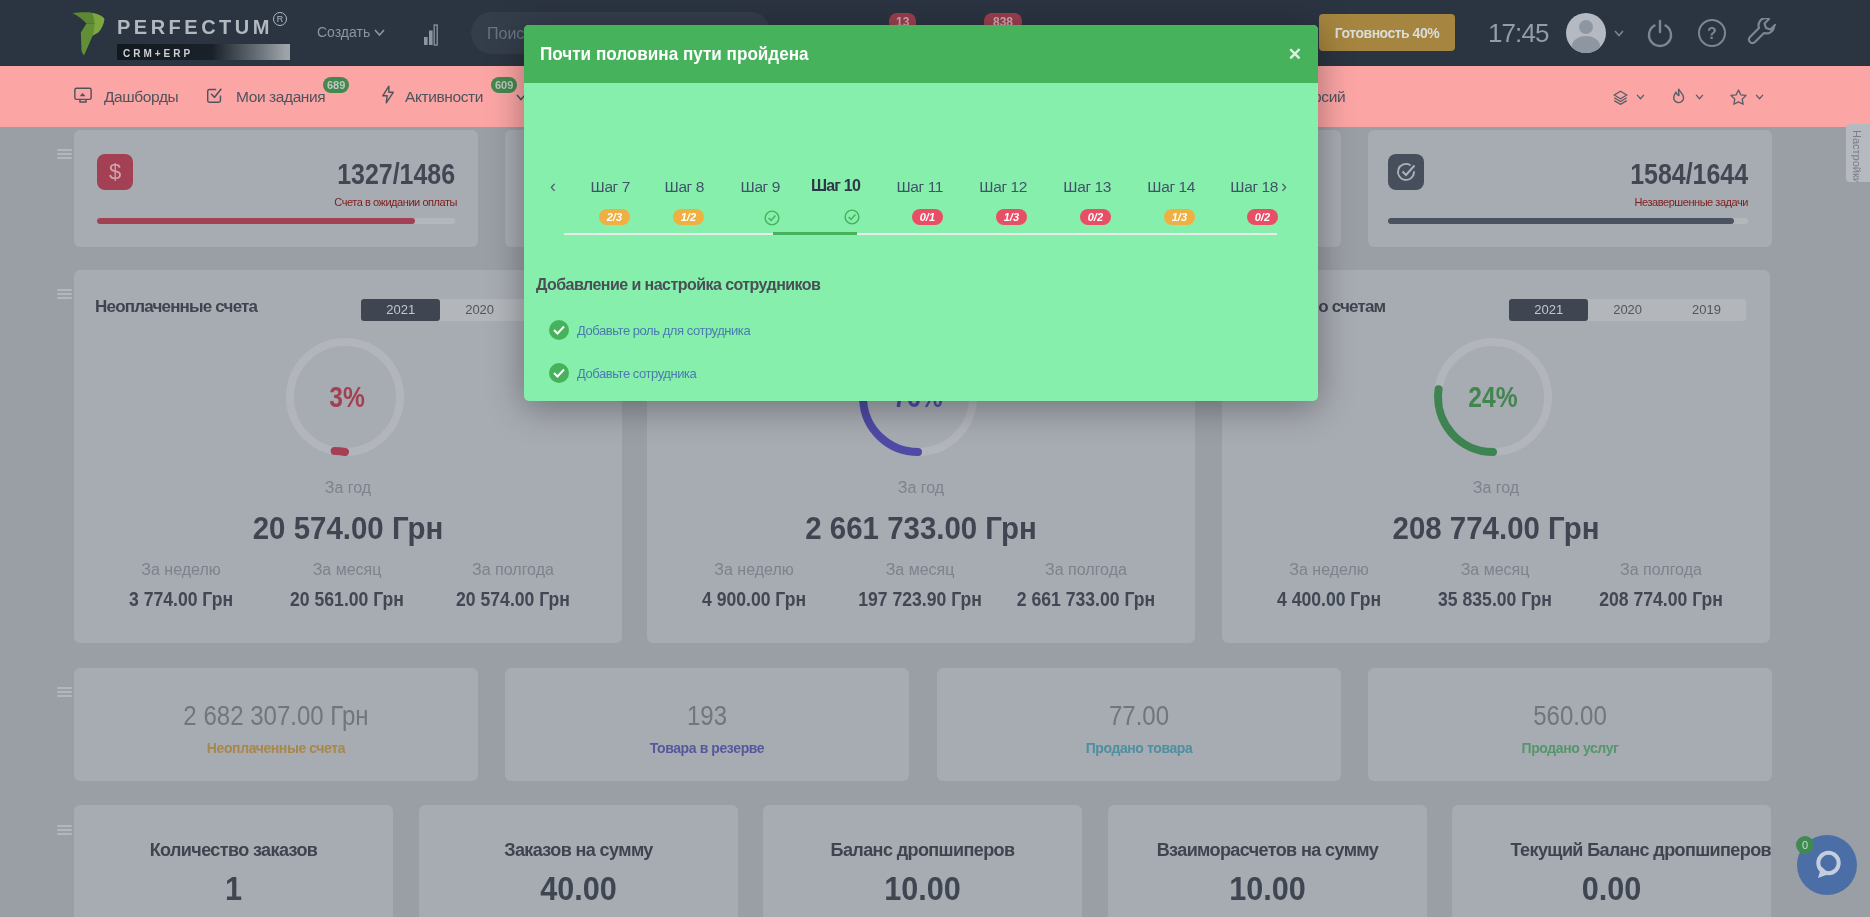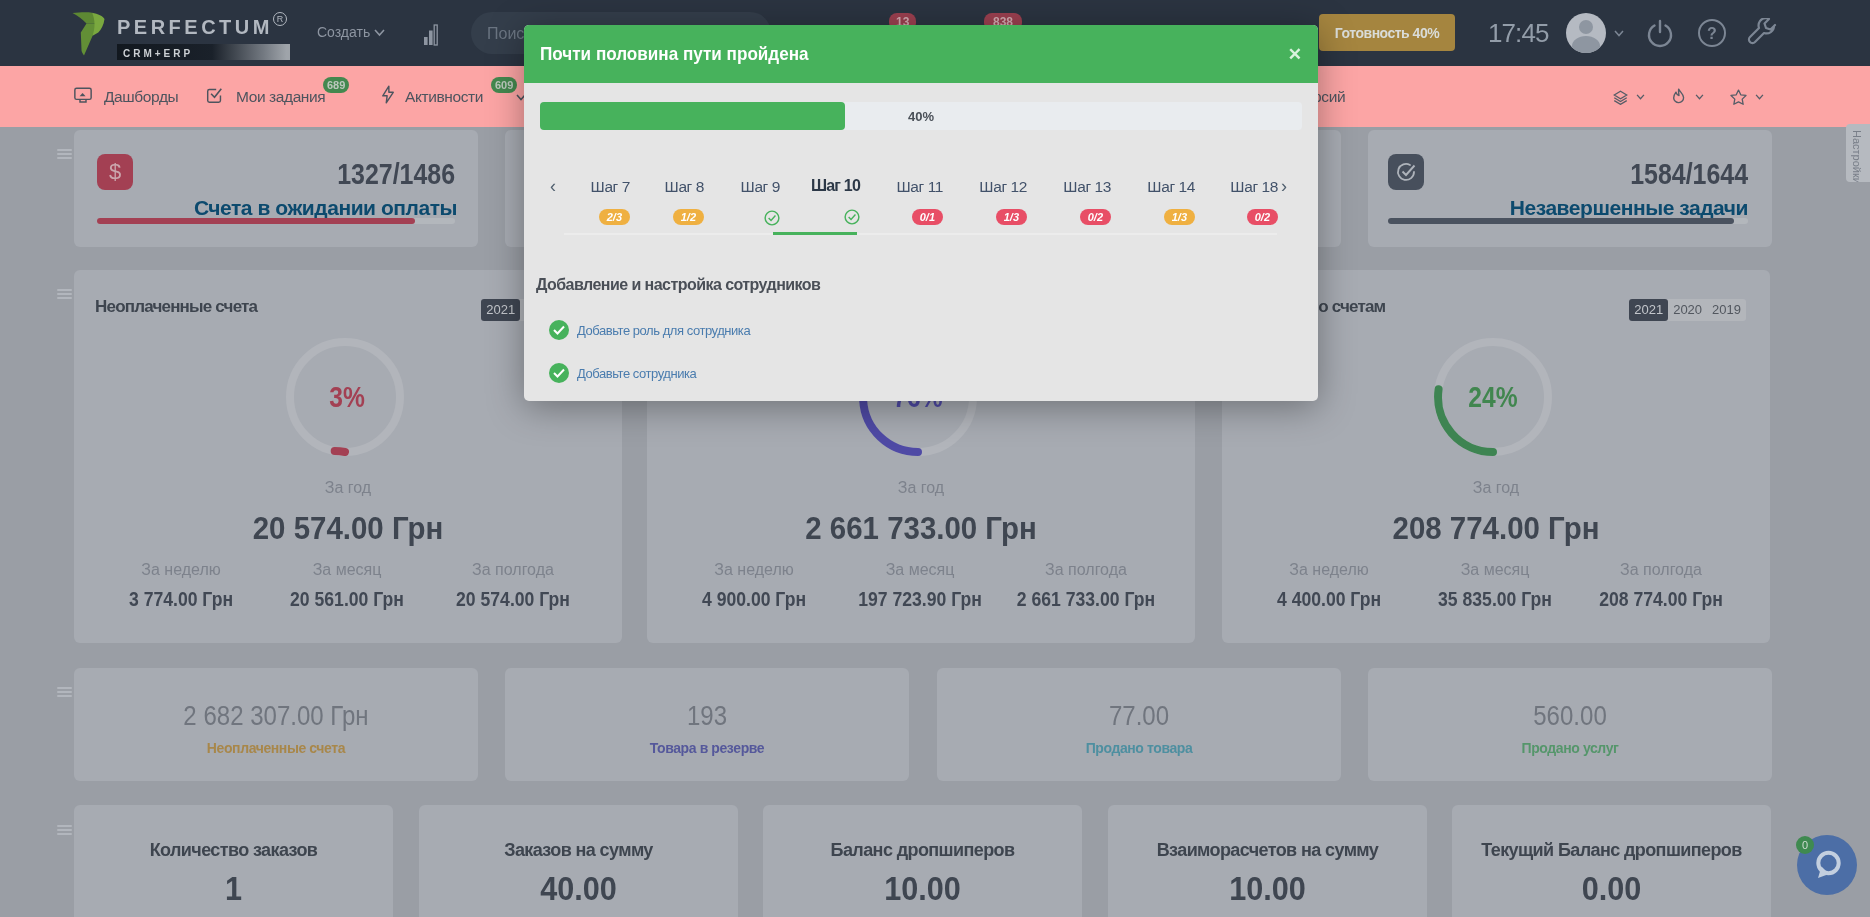--- a/index.html
+++ b/index.html
@@ -15,42 +15,42 @@
   #subnav { position:absolute; left:0; top:66px; width:1870px; height:61px; background:#fca5a5; color:#4d545e; }
   .sn-item { position:absolute; top:0; height:61px; display:flex; align-items:center; font-size:15.5px; color:#4d545e; letter-spacing:-0.4px; }
   .sn-badge { position:absolute; background:#44884f; color:#bcc8bd; font-size:11px; font-weight:bold; border-radius:9px; padding:2px 4px; }
 
   
   .card { position:absolute; background:#a7abb2; border-radius:6px; }
   .handle { position:absolute; width:15px; }
   .handle span { display:block; height:2px; background:#b2b6bd; margin-bottom:2px; border-radius:1px; }
 
   .big-num { font-weight:bold; color:#414854; font-size:29px; transform:scaleX(0.86); transform-origin:100% 50%; }
-  .sub-gray { color:#0c4a6e; font-size:21px; letter-spacing:-0.45px;font-weight:bold; }
+  .sub-gray { color:#7f1d1d; font-size:11px; letter-spacing:-0.45px; }
 
   .pbar { position:absolute; height:6px; border-radius:3px; background:#b3b7bc; }
   .pbar > span { position:absolute; left:0; top:0; height:6px; border-radius:3px; }
 
   .ybox { position:absolute; border-radius:3px; background:#b3b6bb; height:22px; display:flex; font-size:13px; color:#52575f; }
-  .ybox span { padding:3px 5px; line-height:16px; }
+  .ybox span { padding:3px 25px; line-height:16px; }
   .ybox span.on { background:#3f4652; color:#c3c6cb; border-radius:3px; }
 
   .chart-title { position:absolute; font-size:17px; font-weight:bold; color:#3e454f; letter-spacing:-0.8px; }
   .cc-label { position:absolute; text-align:center; color:#7d828c; font-size:16px; }
   .cc-value { position:absolute; text-align:center; color:#414854; font-size:20px; font-weight:bold; transform:scaleX(0.88); }
   .cc-big  { position:absolute; text-align:center; color:#3f4651; font-size:32px; font-weight:bold; transform:scaleX(0.92); }
 
   .kpi-val { position:absolute; text-align:center; color:#70757e; font-size:27px; transform:scaleX(0.89); }
   .kpi-lab { position:absolute; text-align:center; font-size:14px; font-weight:bold; letter-spacing:-0.4px; }
 
   .ord-lab { position:absolute; text-align:center; color:#3e454f; font-size:18px; font-weight:bold; letter-spacing:-0.6px; }
   .ord-val { position:absolute; text-align:center; color:#3f4651; font-size:34px; font-weight:bold; transform:scaleX(0.9); }
 
   
-  #modal { position:absolute; left:524px; top:25px; width:794px; height:376px; background:#e5e5e5; border-radius:5px; box-shadow:0 6px 36px rgba(0,0,0,0.35); z-index:50; }
+  #modal { position:absolute; left:524px; top:25px; width:794px; height:376px; background:#86efac; border-radius:5px; box-shadow:0 6px 36px rgba(0,0,0,0.35); z-index:50; }
   #modal-head { position:absolute; left:0; top:0; width:794px; height:58px; background:#47b25c; border-radius:5px 5px 0 0; }
   #modal-head h2 { position:absolute; left:16px; top:18px; font-size:19px; color:#fff; font-weight:bold; transform:scaleX(0.9); transform-origin:0 50%; }
   #modal-close { position:absolute; right:16px; top:19px; color:#daf2de; font-size:17px; font-weight:bold; }
   #mprog { position:absolute; left:16px; top:77px; width:762px; height:28px; background:#e9ecef; border-radius:4px; }
   #mprog .fill { position:absolute; left:0; top:0; width:305px; height:28px; background:#47b25c; border-radius:4px; }
   #mprog .lbl { position:absolute; width:762px; text-align:center; top:7px; font-size:13px; font-weight:bold; color:#4a5058; }
 
   .stepbar { position:absolute; left:0px; top:155px; width:794px; }
   .steps-line { position:absolute; left:40px; top:53px; width:713px; height:2px; background:#ececec; }
   .step { position:absolute; text-align:right; }
@@ -328,33 +328,29 @@
   </div>
   <div class="card" style="left:763px;top:805px;width:319px;height:140px;">
     <div class="ord-lab" style="left:0;top:35px;width:319px;">Баланс дропшиперов</div>
     <div class="ord-val" style="left:0;top:64px;width:319px;">10.00</div>
   </div>
   <div class="card" style="left:1108px;top:805px;width:319px;height:140px;">
     <div class="ord-lab" style="left:0;top:35px;width:319px;">Взаиморасчетов на сумму</div>
     <div class="ord-val" style="left:0;top:64px;width:319px;">10.00</div>
   </div>
   <div class="card" style="left:1452px;top:805px;width:319px;height:140px;">
-    <div class="ord-lab" style="left:0;top:35px;width:319px;">Текущий Баланс дропшиперов</div>
+    <div class="ord-lab" style="left:0;top:35px;width:319px;text-align:right;">Текущий Баланс дропшиперов</div>
     <div class="ord-val" style="left:0;top:64px;width:319px;">0.00</div>
   </div>
 </div>
 
 <div id="modal">
   <div id="modal-head">
       <h2>Почти половина пути пройдена</h2>
       <span id="modal-close">✕</span>
-    </div>
-  <div id="mprog">
-      <div class="fill"></div>
-      <div class="lbl">40%</div>
     </div>
 
   <div class="stepbar">
     <span class="chev" style="left:26px;top:-4px;">‹</span>
     <span class="chev" style="left:757px;top:-4px;">›</span>
     <div class="steps-line"></div>
     <div class="active-line"></div>
 
     <div class="step" style="left:16px;top:0px;width:90px;"><div class="t">Шаг 7</div><span class="sbadge y">2/3</span></div>
     <div class="step" style="left:90px;top:0px;width:90px;"><div class="t">Шаг 8</div><span class="sbadge y">1/2</span></div>

